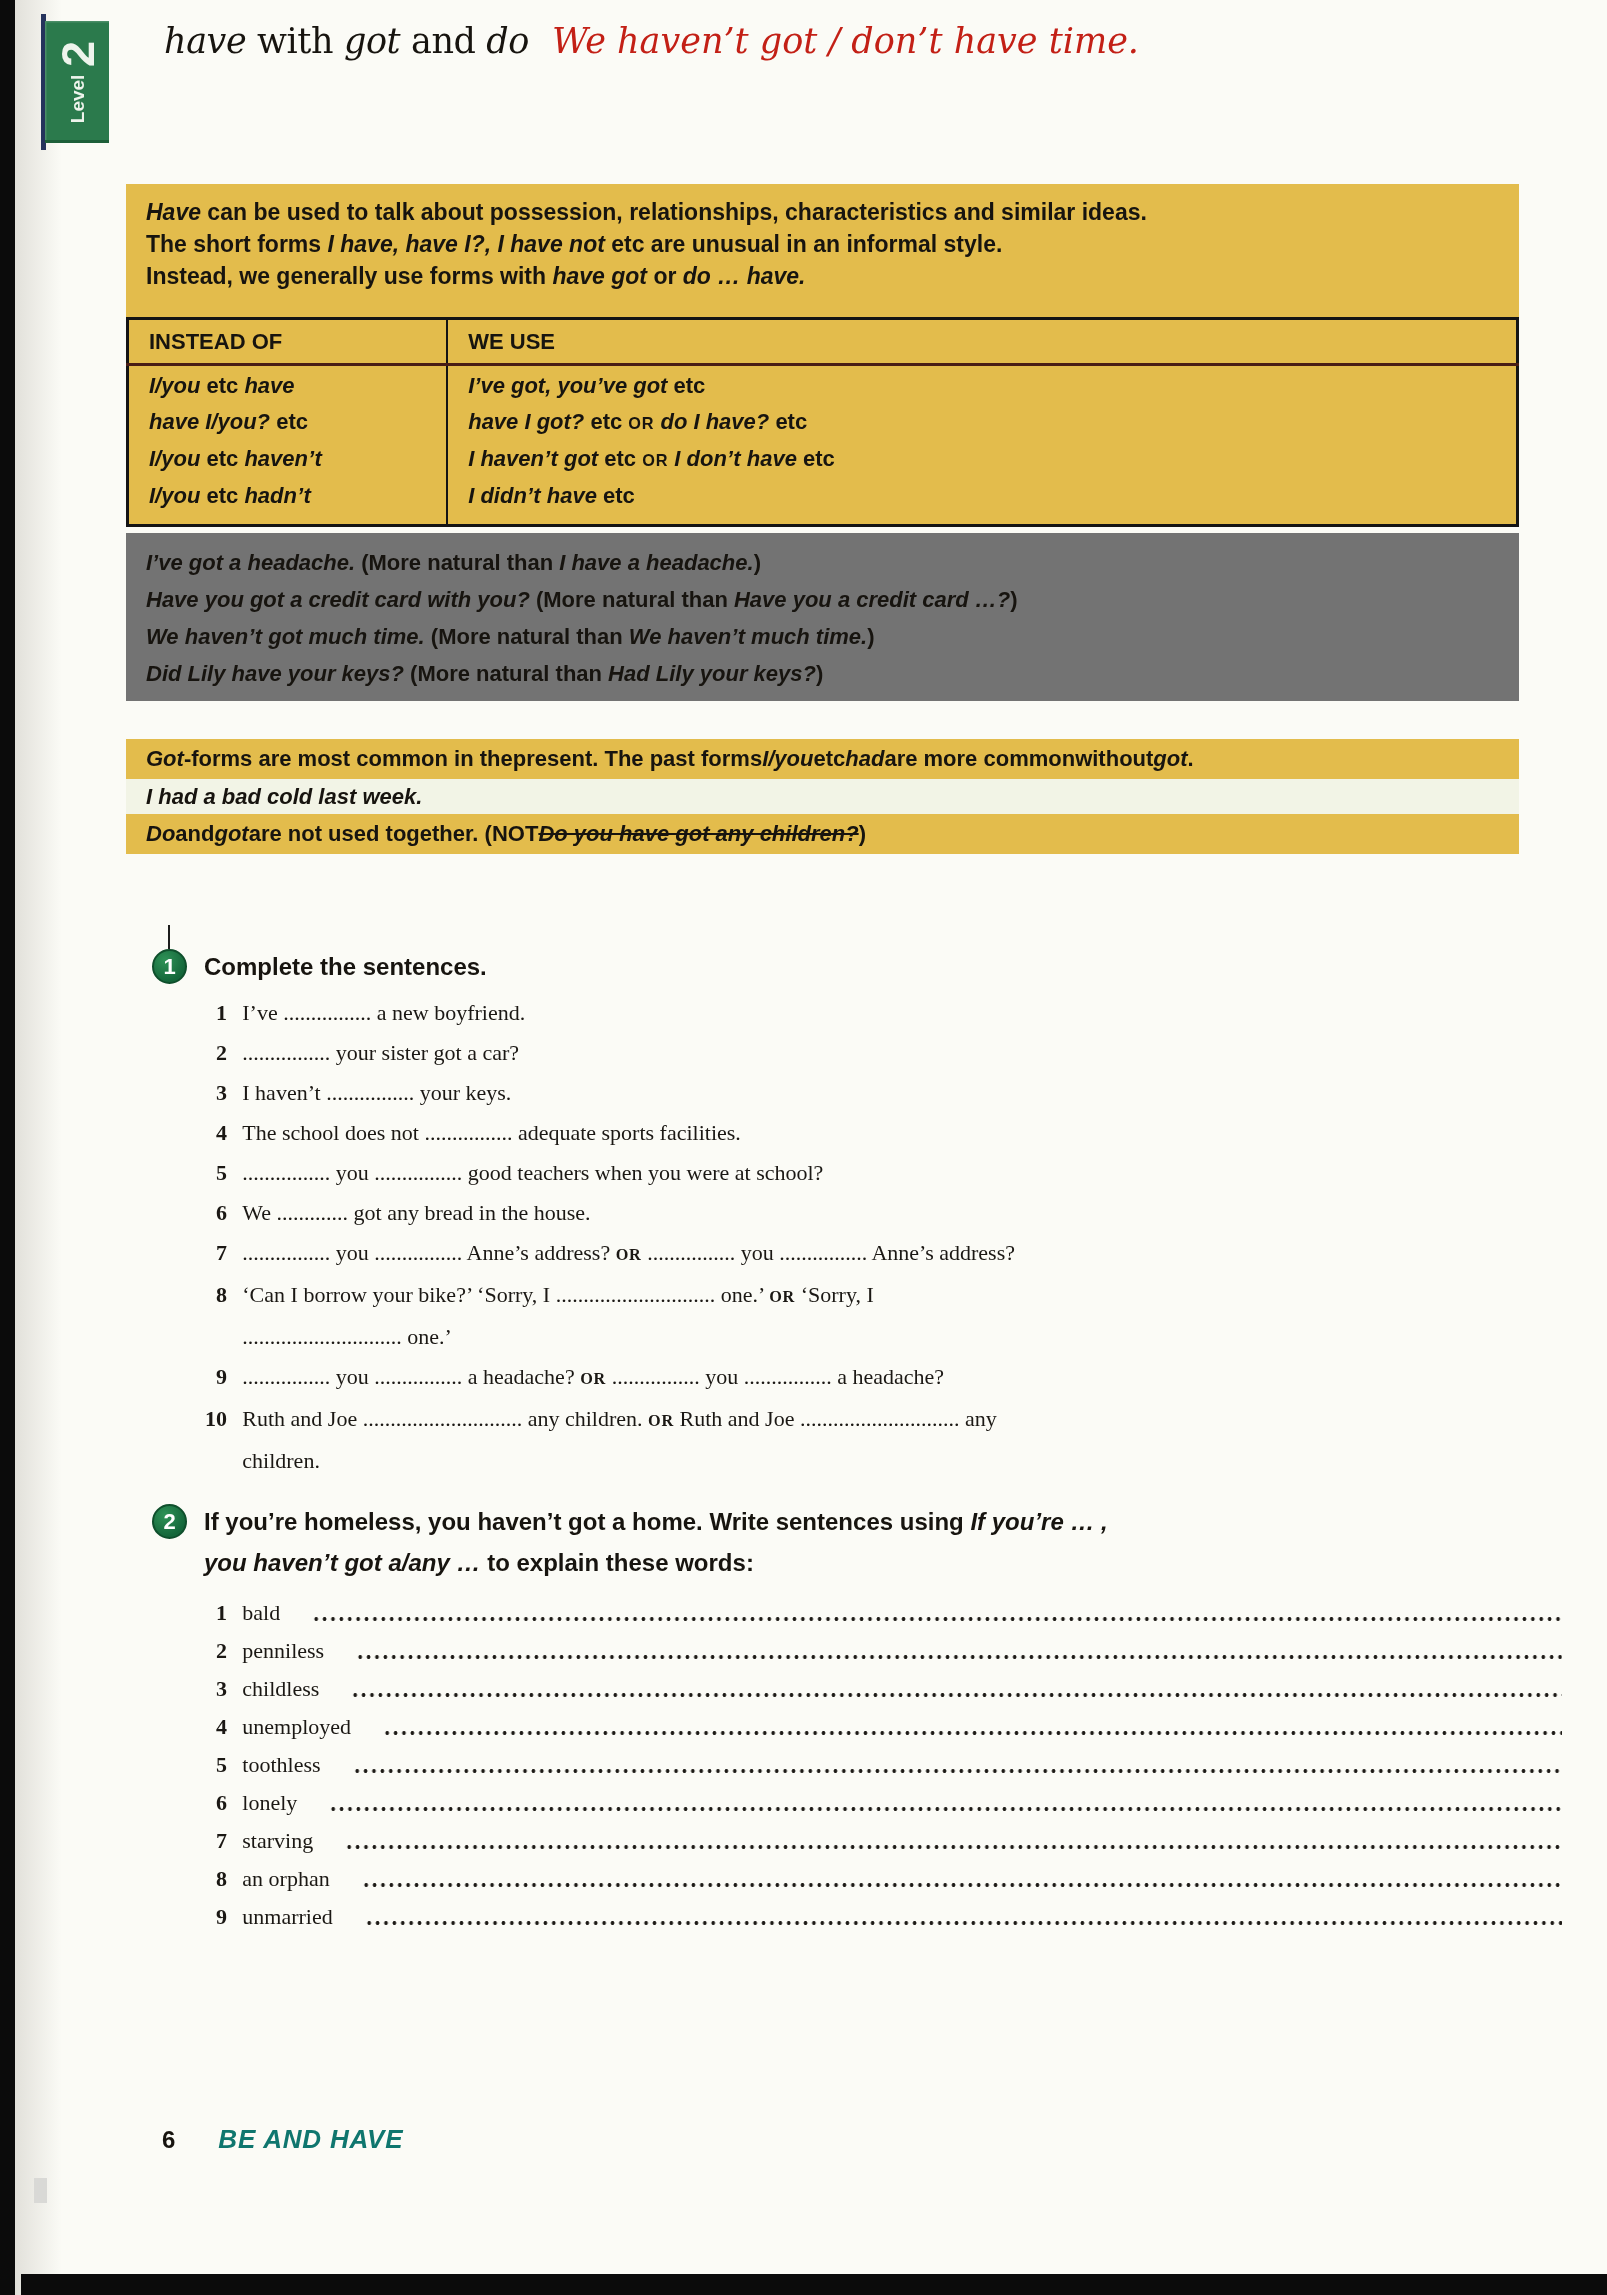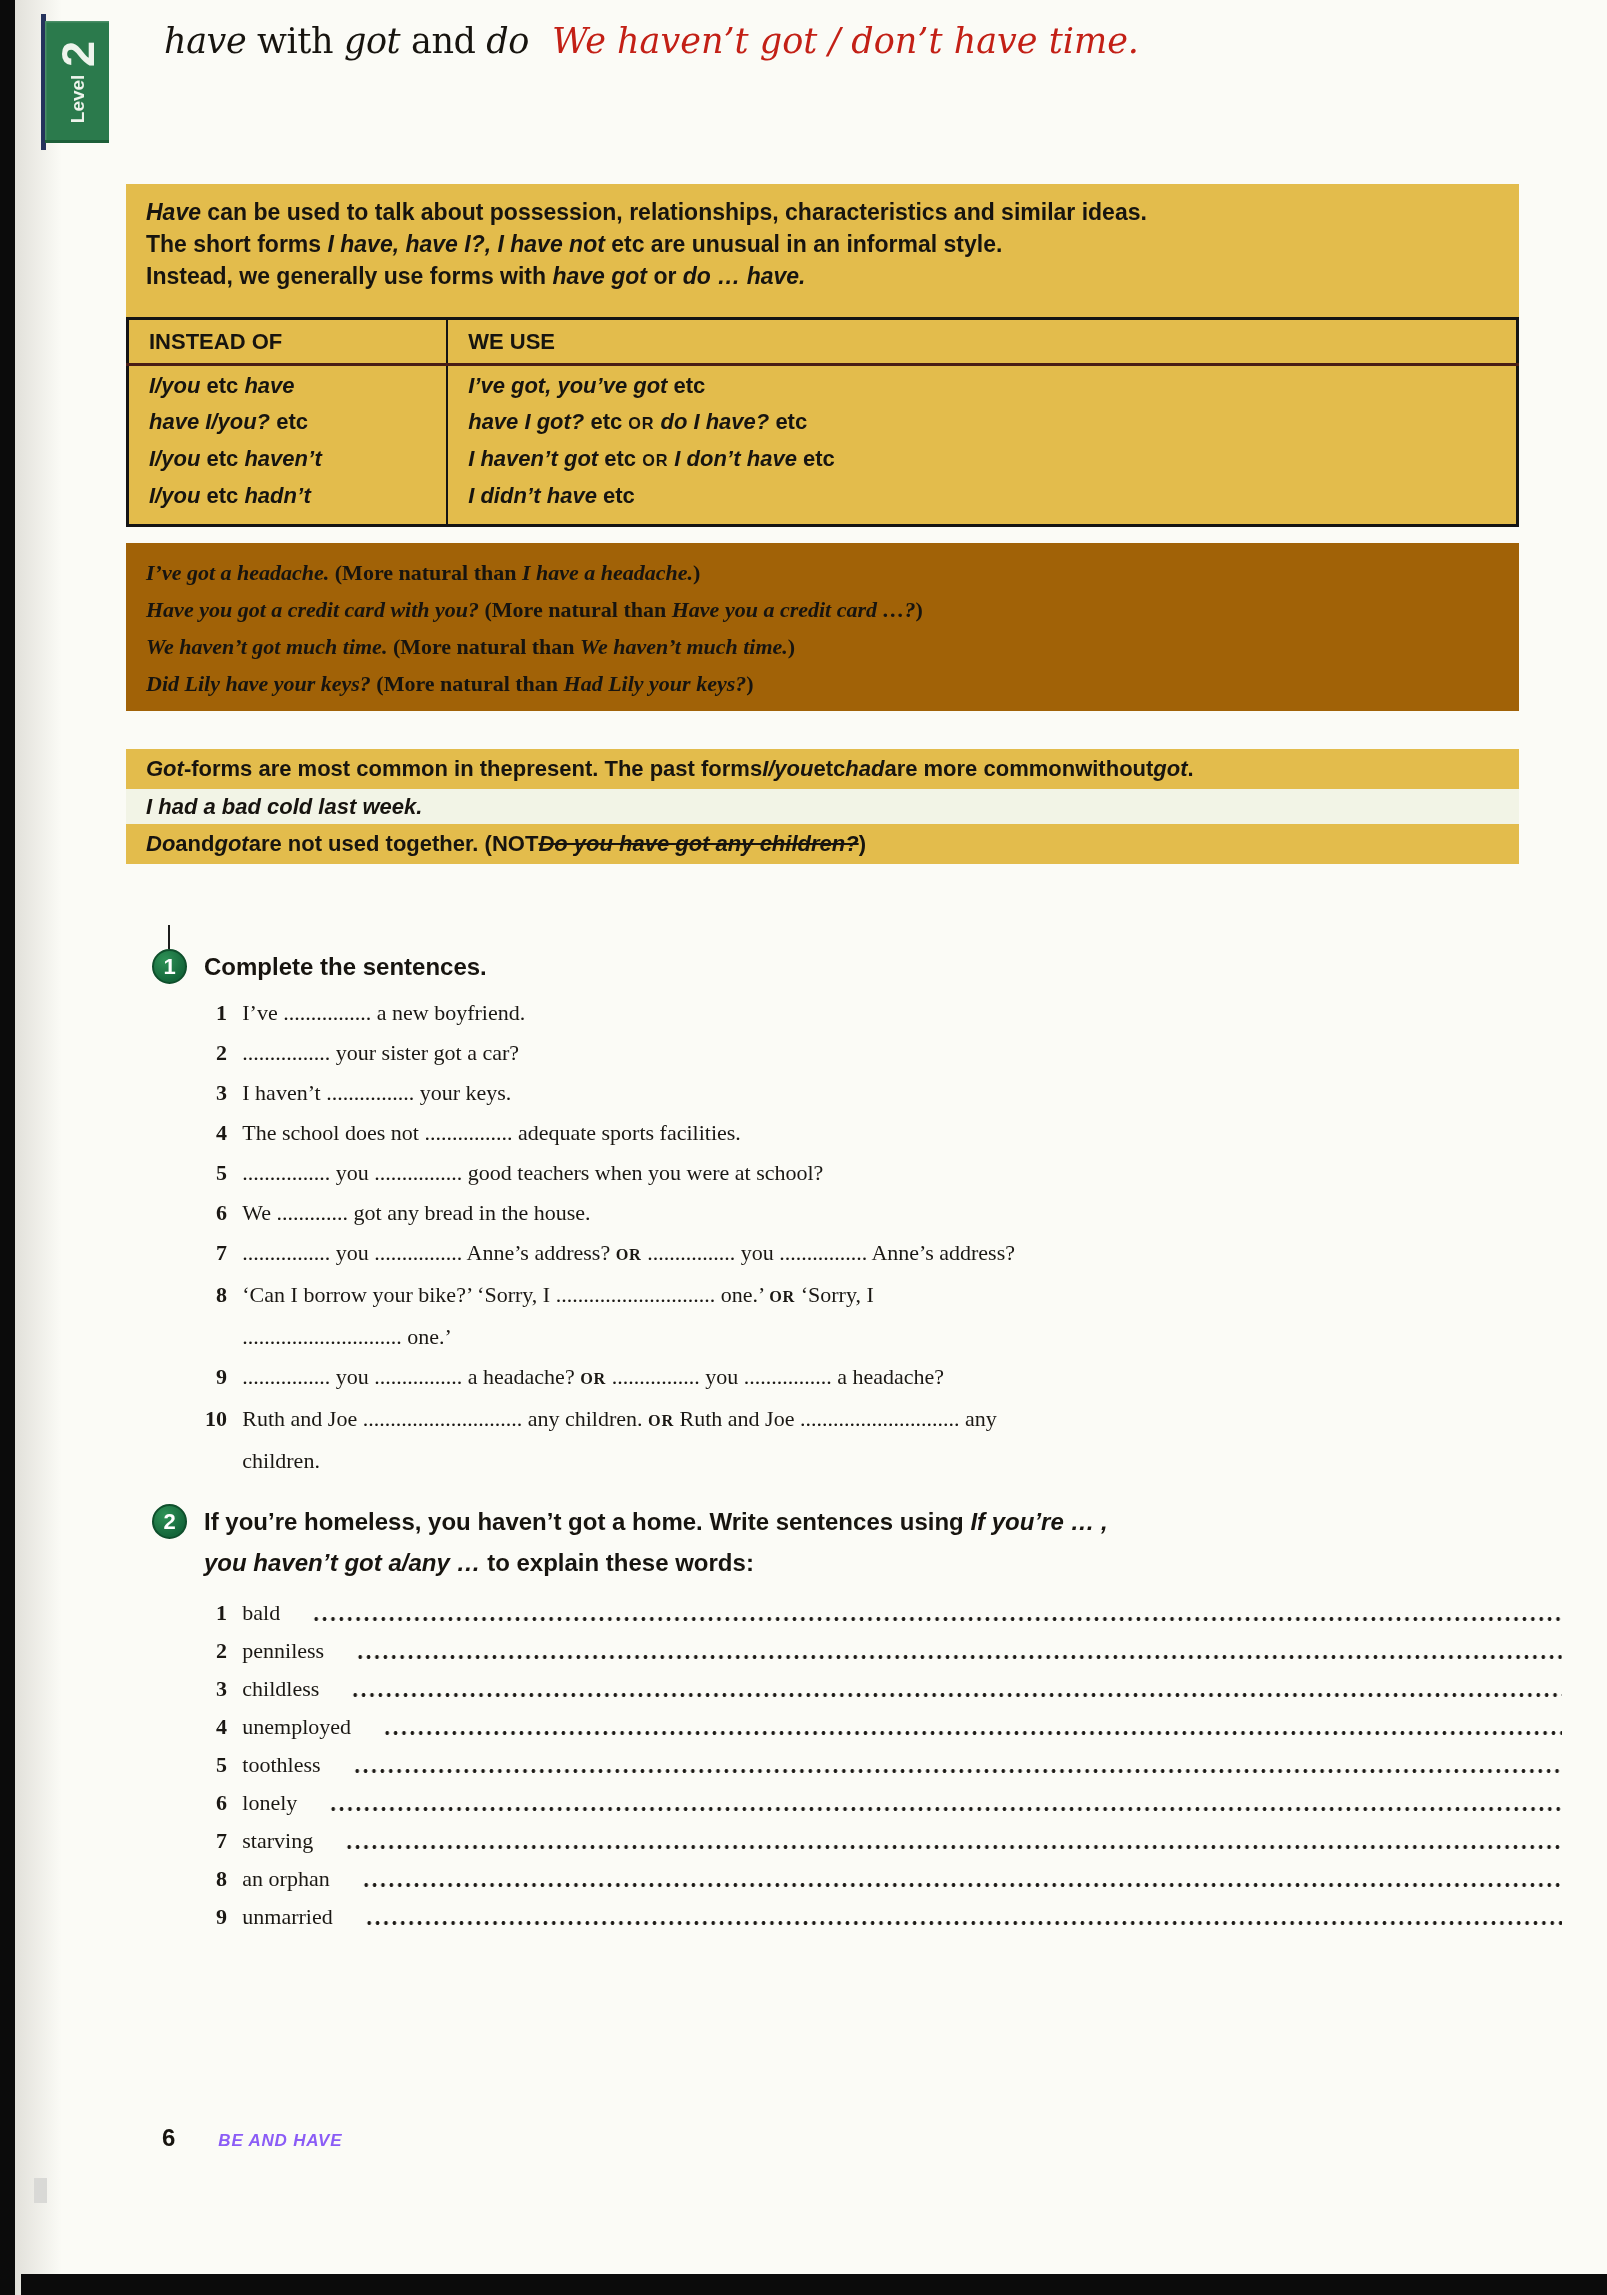--- a/index.html
+++ b/index.html
@@ -41,21 +41,21 @@
   .intro-text{padding:12.2px 20px 4.6px;font-size:23px;line-height:32px;font-weight:600;}
   .grammar-table{width:100%;border-collapse:collapse;margin-top:20px;border:3.1px solid #141414;}
   .grammar-table th{border:2.3px solid #141414;border-bottom:3.1px solid #491d15;text-align:left;
                     padding:9.2px 0 7.7px 20px;font-size:22px;font-weight:800;}
   .grammar-table td{border-left:2.3px solid #141414;border-right:2.3px solid #141414;text-align:left;
                     padding:0 0 0 20px;font-size:22px;line-height:36px;font-weight:600;}
   .grammar-table tr.first td{padding-top:2px;}
   .grammar-table tr.last td{padding-bottom:10.7px;}
   .grammar-table .c1{width:23%;}
 
-  .examples{background:#a16207;margin-top:16px;padding:10.7px 20px 9.2px;font-size:22px;line-height:37px;font-weight:700;font-family:Liberation Serif, serif;}
+  .examples{background:#737373;margin-top:6px;padding:10.7px 20px 9.2px;font-size:22px;line-height:37px;font-weight:700;}
 
   .got{margin-top:38px;}
   .got-row{padding:0 20px;font-size:22px;font-weight:600;display:flex;align-items:center;white-space:nowrap;}
   .got-row.y{background:#e3bc4c;height:40px;}
   .got-row.p{background:#f2f4e6;height:35px;}
 
   
   .ex{position:absolute;left:0;width:1608px;}
   .ex1{top:946px;}
   .ex2{top:1501px;}
@@ -73,21 +73,21 @@
   .ex-item .n{flex:0 0 34px;text-align:right;margin-right:15.3px;font-weight:700;}
   .ex-item .t{flex:1;}
   .ex-item .w{white-space:nowrap;}
   .dots{flex:1;margin:0 3.1px 9.2px 32px;align-self:flex-end;height:7.7px;
         background-image:radial-gradient(circle,#1d1a16 1.6px,rgba(0,0,0,0) 2.1px);
         background-size:8.4px 7.7px;background-repeat:repeat-x;background-position:0 50%;}
 
   
   .footer{position:absolute;left:162px;top:2124px;display:flex;align-items:baseline;gap:43px;}
   .pg-num{font-size:24px;font-weight:800;}
-  .section-name{font-size:17px;font-weight:700;font-style:italic;color:#8b5cf6;letter-spacing:0.8px;}
+  .section-name{font-size:26px;font-weight:700;font-style:italic;color:#0f766e;letter-spacing:0.8px;}
 </style>
 </head>
 <body>
 
 <div class="canvas">
 
   <div class="edge-left"></div>
   <div class="edge-shade"></div>
   <div class="edge-bottom"></div>
   <div class="curl"></div>

